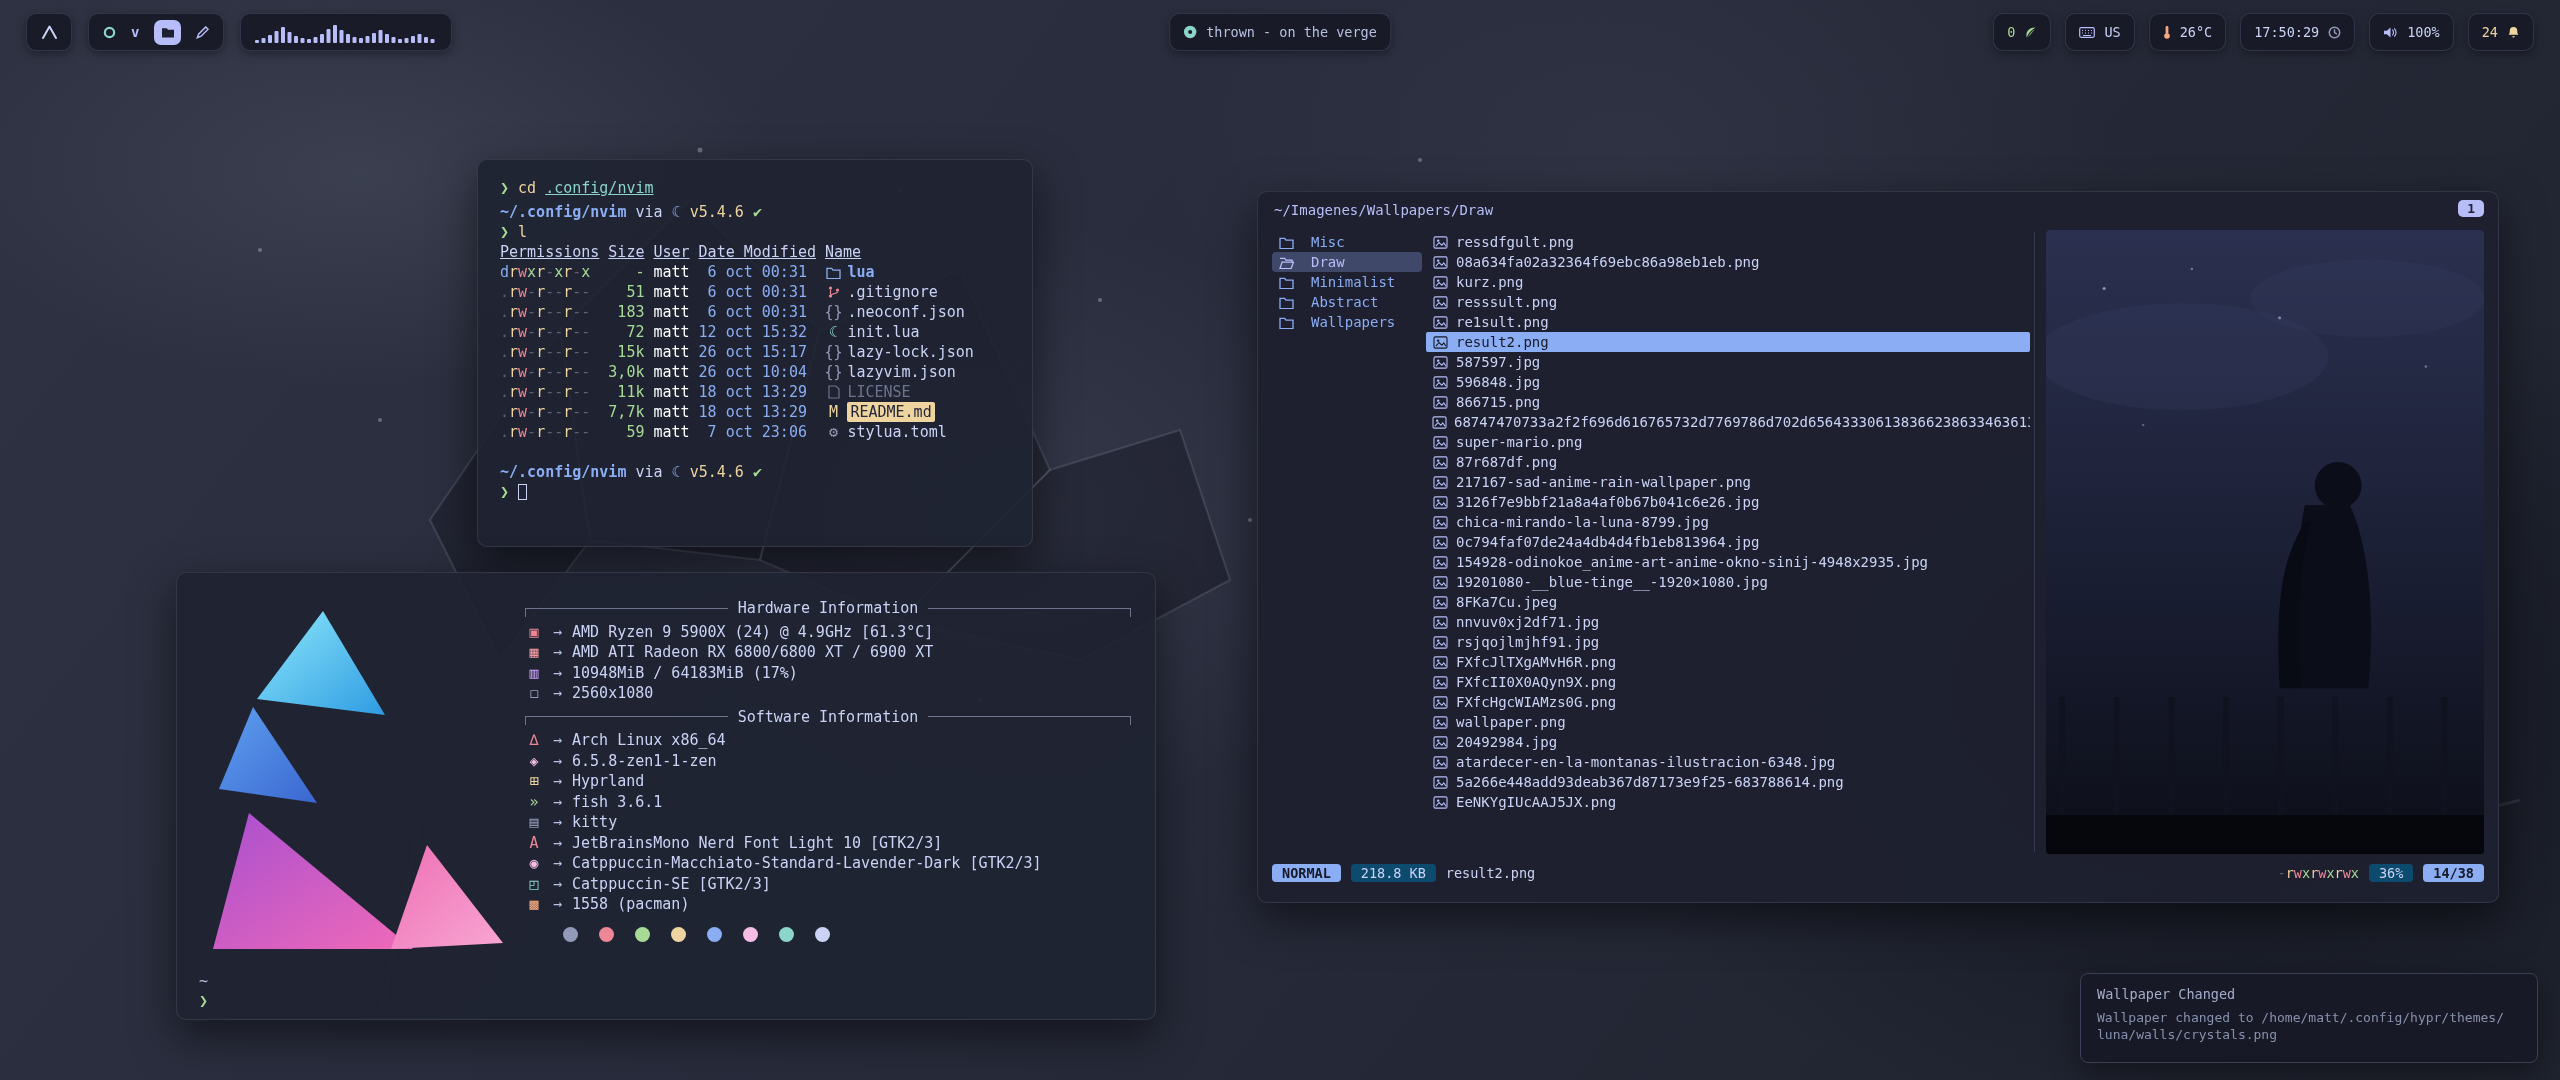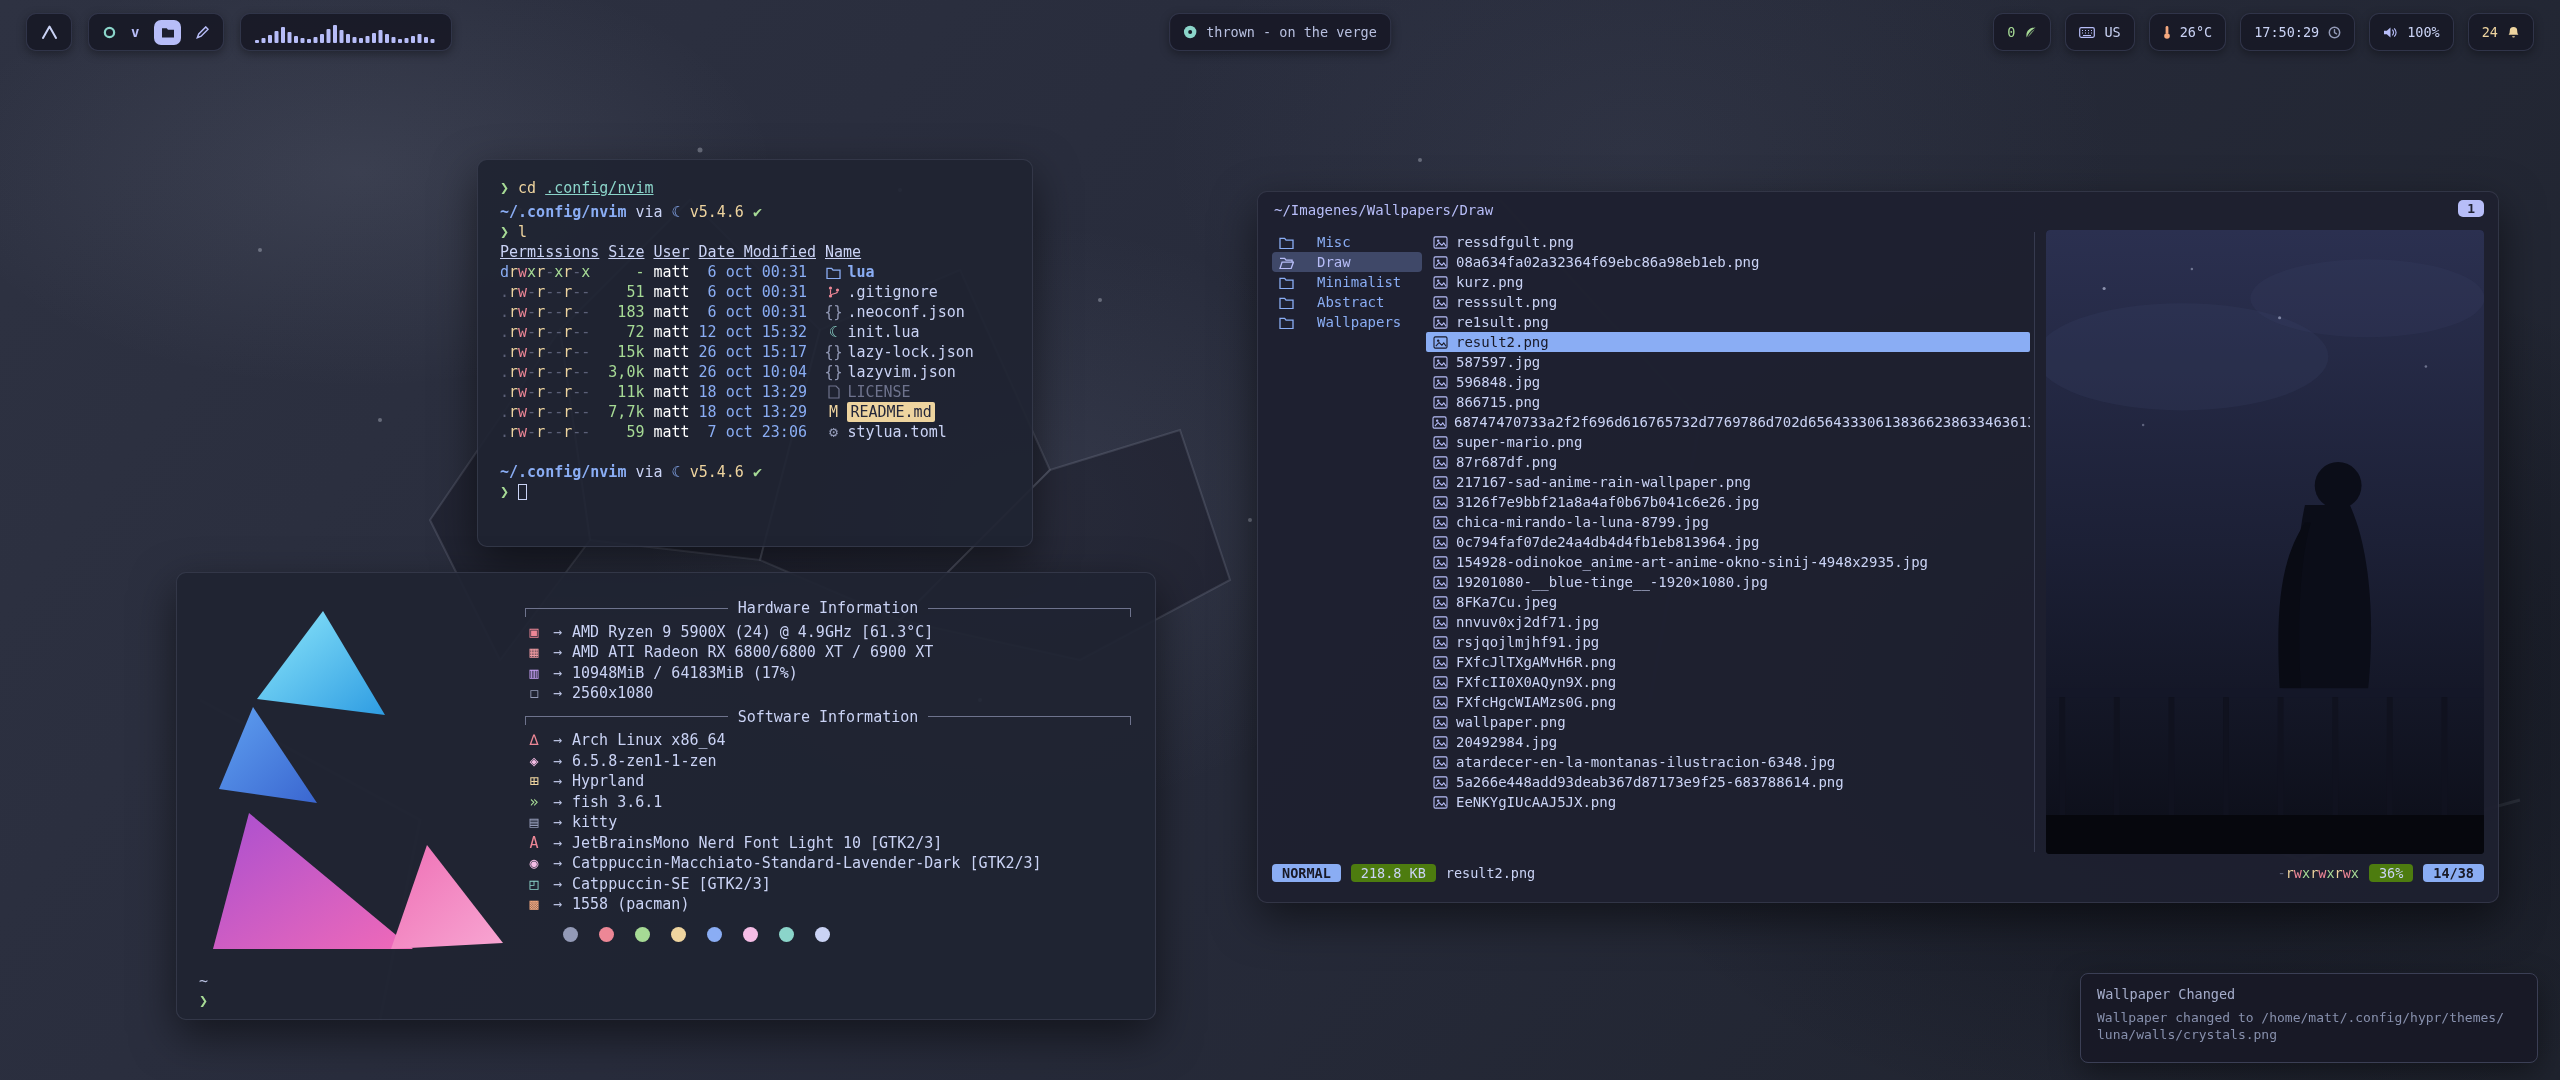--- a/index.html
+++ b/index.html
@@ -93,33 +93,33 @@
   .ft { color:#cad3f5; }
   .dots { display:flex; gap:21px; margin:12px 0 0 38px; }
   .dot { width:15px; height:15px; border-radius:50%; }
   .fetch-prompt { position:absolute; left:22px; bottom:8px; font-size:15px; line-height:20px; color:#b8c0e0; }
 
   
   .fm { left:1257px; top:191px; width:1242px; height:712px; background:rgba(30,32,47,0.97); font-size:14px; }
   .fm-path { position:absolute; left:16px; top:10px; color:#b7bdf8; }
   .fm-tab { position:absolute; right:14px; top:8px; background:#b7bdf8; color:#1e2030; font-weight:bold; padding:1px 9px; border-radius:5px; font-size:13px; }
   .fm-side { position:absolute; left:14px; top:40px; width:150px; }
-  .fm-side .row { height:20px; display:flex; align-items:center; gap:22px; color:#8aadf4; padding:0 6px; border-radius:4px; white-space:pre; }
+  .fm-side .row { height:20px; display:flex; align-items:center; gap:16px; color:#8aadf4; padding:0 6px; border-radius:4px; white-space:pre; }
   .fm-side .row.sel { background:#3f4868; color:#b7bdf8; }
   .fm-list { position:absolute; left:168px; top:40px; width:604px; bottom:50px; overflow:hidden; }
   .fm-list .row { height:20px; display:flex; align-items:center; gap:7px; color:#cad3f5; padding:0 6px; white-space:pre; overflow:hidden; }
   .fm-list .row .fic { color:#b7bdf8; }
   .fm-list .row.sel { background:#8aadf4; color:#181926; border-radius:2px; }
   .fm-list .row.sel .fic { color:#181926; }
   .fm-sep { position:absolute; left:776px; top:40px; bottom:50px; width:1px; background:#363a4f; }
   .fm-preview { position:absolute; left:788px; top:38px; right:14px; bottom:48px; border-radius:4px; overflow:hidden; background:#0c0e18; }
   .fm-status { position:absolute; left:14px; right:14px; bottom:16px; height:26px; display:flex; align-items:center; gap:10px; font-size:13.5px; }
   .chip { padding:1px 10px; border-radius:4px; }
   .chip.blue { background:#8aadf4; color:#181926; font-weight:bold; }
-  .chip.gray { background:#4d7c0f; color:#cad3f5; }
+  .chip.gray { background:#0c4a6e; color:#cad3f5; }
   .fm-status .fname { color:#cad3f5; }
   .spacer { flex:1; }
 
   
   .notif {
     position:absolute; left:2080px; top:973px; width:458px; height:90px;
     background:rgba(24,25,38,0.96); border:1px solid #3b3f55; border-radius:8px;
     padding:12px 16px; z-index:6; box-shadow:0 10px 30px rgba(0,0,0,0.4);
   }
   .notif .t { color:#a5adcb; font-size:13.5px; margin-bottom:7px; }

